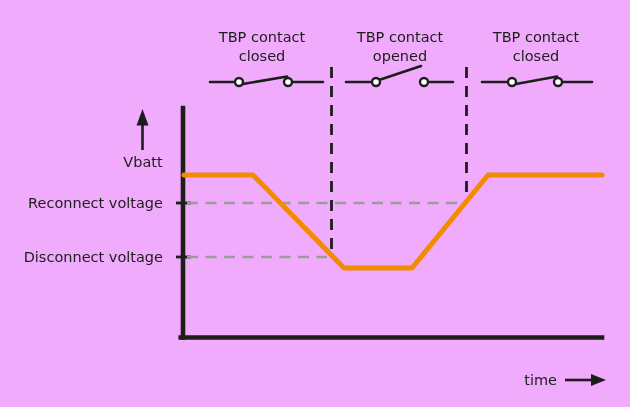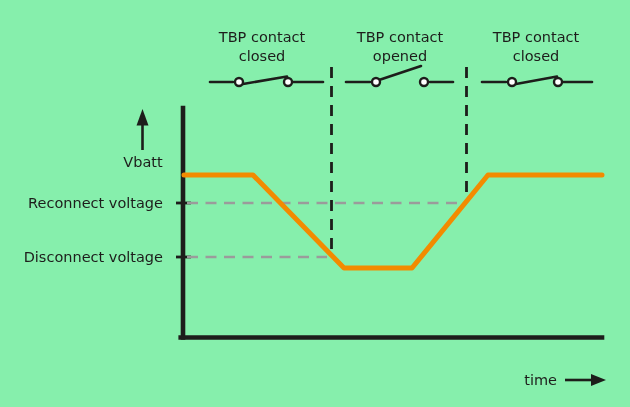--- a/index.html
+++ b/index.html
@@ -4,21 +4,21 @@
 <style>
   html, body {
     margin: 0;
     padding: 0;
     background: #ffffff;
   }
   .stage {
     position: relative;
     width: 630px;
     height: 407px;
-    background: #86efac;
+    background: #f0abfc;
     overflow: hidden;
   }
   svg { display: block; }
   .lbl {
     font-family: "DejaVu Sans", "Liberation Sans", sans-serif;
     font-size: 14.5px;
     fill: #1d1d1b;
   }
   .mid  { text-anchor: middle; }
   .endA { text-anchor: end; }

